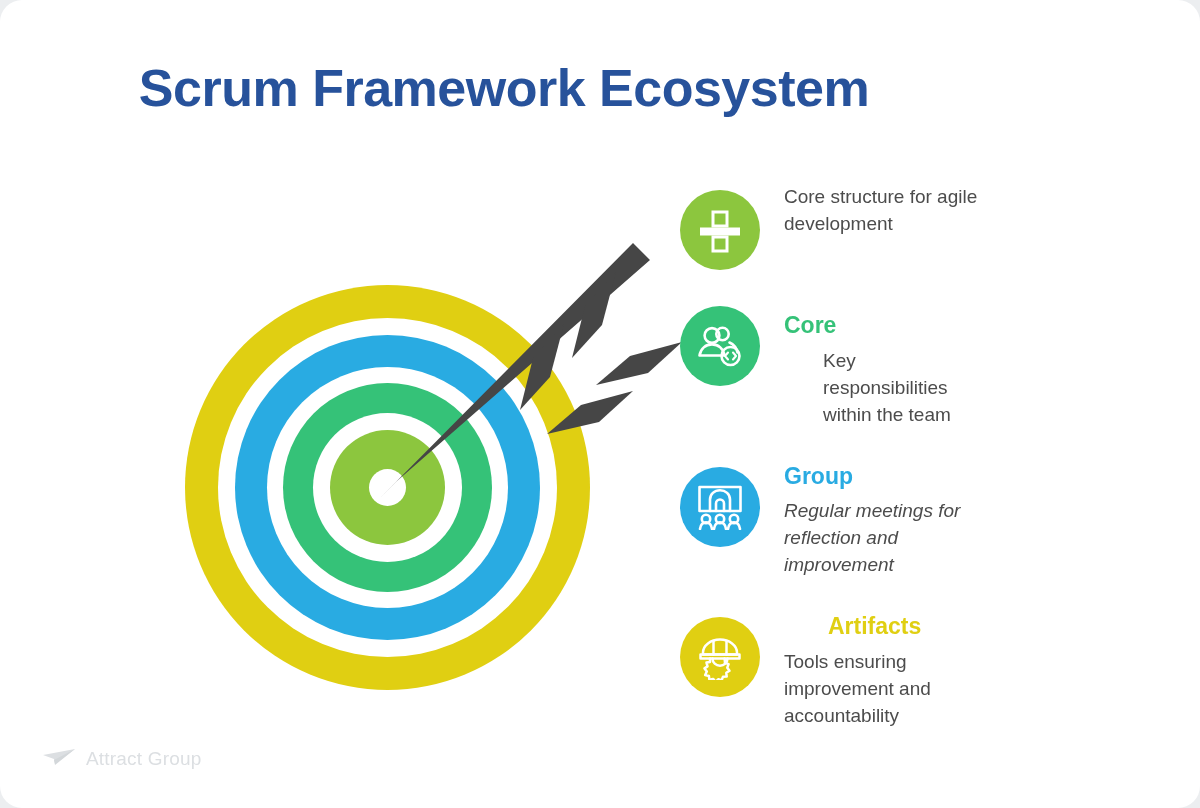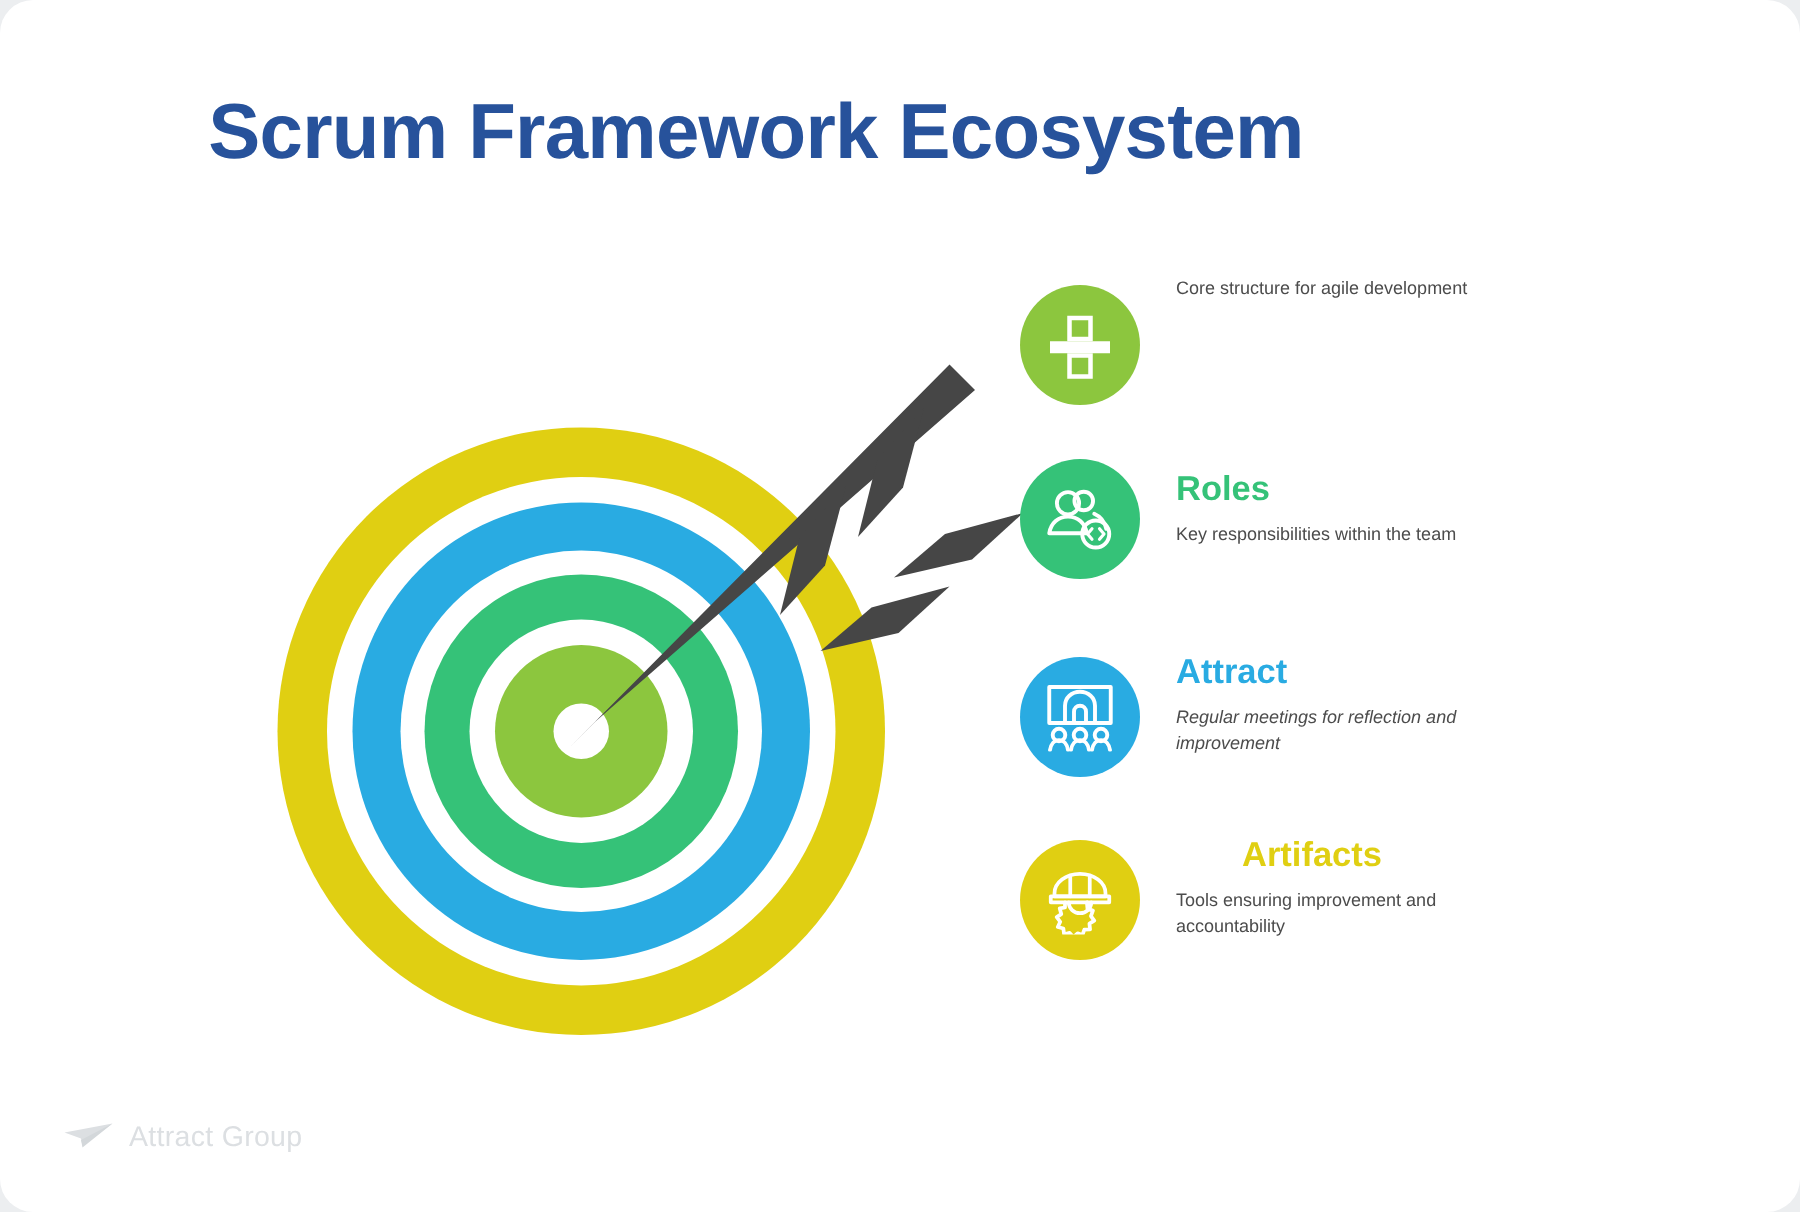--- a/index.html
+++ b/index.html
@@ -100,21 +100,21 @@
     padding-top: 6px;
     max-width: 200px;
   }
   .legend-heading {
     font-size: 23px;
     font-weight: bold;
     line-height: 1.38;
     margin: 0 0 6px 0;
   }
   .legend-desc {
-    font-size: 12px;
+    font-size: 19px;
     line-height: 1.42;
     color: #4c4c4c;
     margin: 0;
   }
 
   
   .item-0 { margin-bottom: 30px; }
   .item-1 { margin-bottom: 26px; }
   .item-2 { margin-bottom: 26px; }
   .item-3 { margin-bottom: 0; }
@@ -196,43 +196,43 @@
             <path d="M 3.5 31.5 C 4.6 24.6 9.6 20.4 16 20.4 C 22.4 20.4 27.4 24.6 28.5 31.5 Z"></path>
             <circle cx="34.5" cy="32" r="9"></circle>
           </g>
           <g fill="none" stroke="#ffffff" stroke-width="2.1" stroke-linecap="round" stroke-linejoin="round">
             <path d="M 32 28.5 L 29 32 L 32 35.5"></path>
             <path d="M 37 28.5 L 40 32 L 37 35.5"></path>
           </g>
         </svg>
       </div>
       <div class="legend-text">
-        <p class="legend-heading" style="color: rgb(53, 194, 120);">Roles</p>
-        <p class="legend-desc" style="color: rgb(76, 76, 76);">Key responsibilities within the team</p>
+        <p class="legend-heading" style="color: rgb(53, 194, 120);">Core</p>
+        <p class="legend-desc" style="color: rgb(76, 76, 76); margin-left: 39px;">Key responsibilities within the team</p>
       </div>
     </div>
 
     <div class="legend-item item-2">
       <div class="legend-icon" style="background: rgb(41, 171, 226);">
         <svg width="48" height="46" viewBox="0 0 48 46">
           <g fill="none" stroke="#ffffff" stroke-width="2.6" stroke-linecap="round" stroke-linejoin="round">
             <rect x="3.5" y="3" width="41" height="24"></rect>
             <path d="M 14 27 L 14 15.5 C 14 10.2 18.4 6.2 24 6.2 C 29.6 6.2 34 10.2 34 15.5 L 34 27"></path>
             <path d="M 20 27 L 20 19.5 C 20 17.2 21.8 15.5 24 15.5 C 26.2 15.5 28 17.2 28 19.5 L 28 27"></path>
             <circle cx="10" cy="35" r="4.2"></circle>
             <path d="M 4 45 C 4.6 41 7 38.4 10 38.4 C 13 38.4 15.4 41 16 45"></path>
             <circle cx="24" cy="35" r="4.2"></circle>
             <path d="M 18 45 C 18.6 41 21 38.4 24 38.4 C 27 38.4 29.4 41 30 45"></path>
             <circle cx="38" cy="35" r="4.2"></circle>
             <path d="M 32 45 C 32.6 41 35 38.4 38 38.4 C 41 38.4 43.4 41 44 45"></path>
           </g>
         </svg>
       </div>
       <div class="legend-text">
-        <p class="legend-heading" style="color: rgb(41, 171, 226);">Attract</p>
+        <p class="legend-heading" style="color: rgb(41, 171, 226);">Group</p>
         <p class="legend-desc" style="color: rgb(76, 76, 76); font-style: italic;">Regular meetings for reflection and improvement</p>
       </div>
     </div>
 
     <div class="legend-item item-3">
       <div class="legend-icon" style="background: rgb(224, 207, 18);">
         <svg width="48" height="46" viewBox="0 0 48 46">
           <g fill="none" stroke="#ffffff" stroke-width="2.5" stroke-linecap="round" stroke-linejoin="round">
             <path d="M 7 18.5 C 7 11.4 14.6 5.6 24 5.6 C 33.4 5.6 41 11.4 41 18.5 L 41 20.5 L 7 20.5 Z"></path>
             <path d="M 4.5 20.5 L 43.5 20.5 L 43.5 24.5 L 4.5 24.5 Z"></path>

